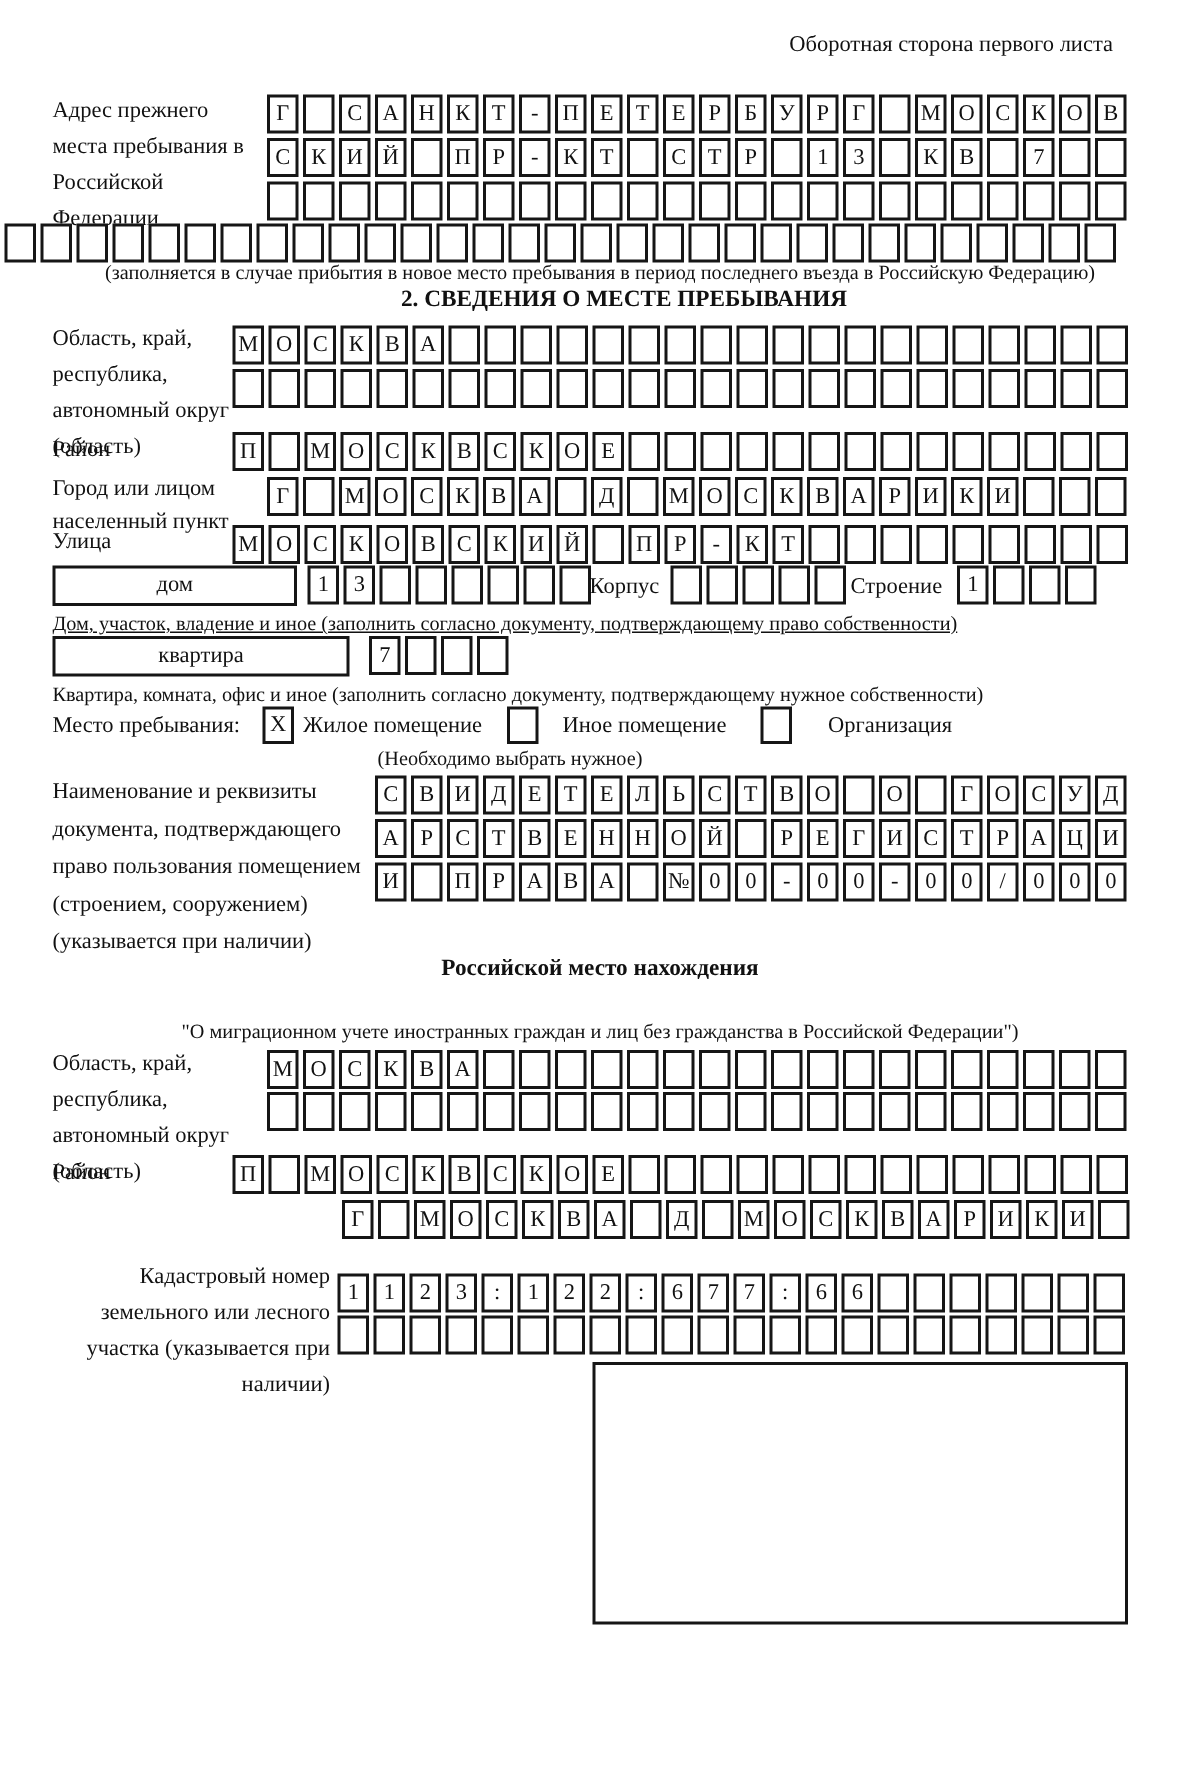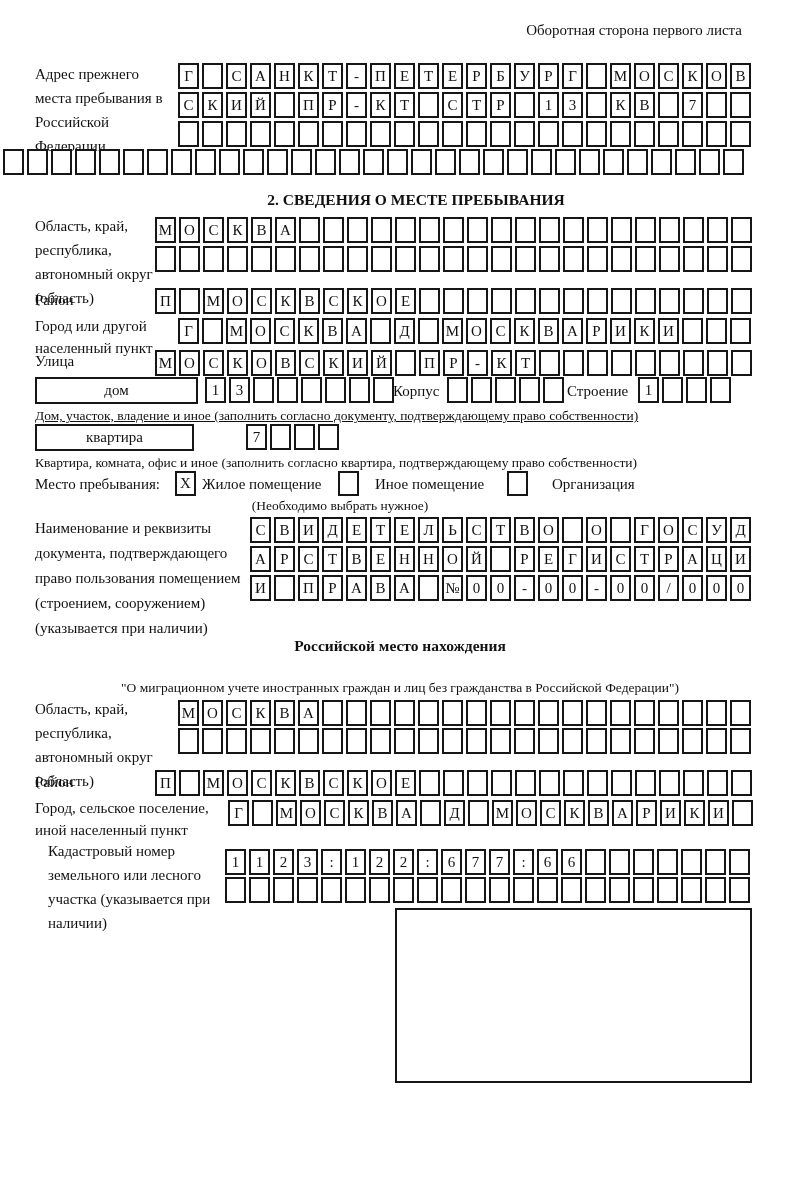--- a/index.html
+++ b/index.html
@@ -140,20 +140,21 @@
       <span class="cell"></span>
       <span class="cell"></span>
       <span class="cell"></span>
       <span class="cell"></span>
       <span class="cell"></span>
       <span class="cell"></span>
       <span class="cell"></span>
       <span class="cell"></span>
       <span class="cell"></span>
     </div>
+  <div class="abs cap center" style="left:0;top:173px;width:800px;">(заполняется в случае прибытия в новое место пребывания в период последнего въезда в Российскую Федерацию)</div>
 
   <div class="abs title" style="left:16px;top:191px;">2. СВЕДЕНИЯ О МЕСТЕ ПРЕБЫВАНИЯ</div>
 
   <div class="abs lbl" style="left:35px;top:214px;width:122px;">Область, край, республика, автономный округ (область)</div>
   <div class="cellrow" style="left:155px;top:217px;">
       <span class="cell">М</span>
       <span class="cell">О</span>
       <span class="cell">С</span>
       <span class="cell">К</span>
       <span class="cell">В</span>
@@ -228,21 +229,21 @@
       <span class="cell"></span>
       <span class="cell"></span>
       <span class="cell"></span>
       <span class="cell"></span>
       <span class="cell"></span>
       <span class="cell"></span>
       <span class="cell"></span>
       <span class="cell"></span>
     </div>
 
-  <div class="abs lbl" style="left:35px;top:315px;width:145px;line-height:22px;">Город или другой населенный пункт</div>
+  <div class="abs lbl" style="left:35px;top:315px;width:145px;line-height:22px;">Город или лицом населенный пункт</div>
   <div class="cellrow" style="left:178px;top:318px;">
       <span class="cell">Г</span>
       <span class="cell"></span>
       <span class="cell">М</span>
       <span class="cell">О</span>
       <span class="cell">С</span>
       <span class="cell">К</span>
       <span class="cell">В</span>
       <span class="cell">А</span>
       <span class="cell"></span>
@@ -313,28 +314,28 @@
     </div>
   <div class="abs lbl" style="left:567px;top:379px;">Строение</div>
   <div class="cellrow" style="left:638px;top:377px;">
       <span class="cell">1</span>
       <span class="cell"></span>
       <span class="cell"></span>
       <span class="cell"></span>
     </div>
   <div class="abs cap" style="left:35px;top:407px;width:720px;text-decoration:underline;">Дом, участок, владение и иное (заполнить согласно документу, подтверждающему право собственности)</div>
 
-  <div class="labelbox" style="left:35px;top:424px;width:159px;">квартира</div>
+  <div class="labelbox" style="left:35px;top:424px;width:198px;">квартира</div>
   <div class="cellrow" style="left:246px;top:424px;">
       <span class="cell">7</span>
       <span class="cell"></span>
       <span class="cell"></span>
       <span class="cell"></span>
     </div>
-  <div class="abs cap" style="left:35px;top:454px;width:720px;">Квартира, комната, офис и иное (заполнить согласно квартира, подтверждающему право собственности)</div>
+  <div class="abs cap" style="left:35px;top:454px;width:720px;">Квартира, комната, офис и иное (заполнить согласно документу, подтверждающему нужное собственности)</div>
 
   <div class="abs" style="left:35px;top:471px;width:740px;height:28px;">
     <span class="abs lbl" style="left:0;top:1px;">Место пребывания:</span>
     <span class="checkbox" style="left:140px;top:0;">X</span>
     <span class="abs lbl" style="left:167px;top:1px;">Жилое помещение</span>
     <span class="checkbox" style="left:303px;top:0;"></span>
     <span class="abs lbl" style="left:340px;top:1px;">Иное помещение</span>
     <span class="checkbox" style="left:472px;top:0;"></span>
     <span class="abs lbl" style="left:517px;top:1px;">Организация</span>
   </div>
@@ -490,21 +491,20 @@
       <span class="cell"></span>
       <span class="cell"></span>
       <span class="cell"></span>
       <span class="cell"></span>
       <span class="cell"></span>
       <span class="cell"></span>
       <span class="cell"></span>
       <span class="cell"></span>
     </div>
 
-  <div class="abs lbl" style="left:35px;top:797px;width:195px;line-height:22px;">Город, сельское поселение, иной населенный пункт</div>
   <div class="cellrow" style="left:228px;top:800px;">
       <span class="cell">Г</span>
       <span class="cell"></span>
       <span class="cell">М</span>
       <span class="cell">О</span>
       <span class="cell">С</span>
       <span class="cell">К</span>
       <span class="cell">В</span>
       <span class="cell">А</span>
       <span class="cell"></span>
@@ -516,21 +516,21 @@
       <span class="cell">К</span>
       <span class="cell">В</span>
       <span class="cell">А</span>
       <span class="cell">Р</span>
       <span class="cell">И</span>
       <span class="cell">К</span>
       <span class="cell">И</span>
       <span class="cell"></span>
     </div>
 
-  <div class="abs lbl" style="left:48px;top:839px;width:185px;">Кадастровый номер земельного или лесного участка (указывается при наличии)</div>
+  <div class="abs lbl" style="left:35px;top:839px;width:185px;text-align:right;">Кадастровый номер земельного или лесного участка (указывается при наличии)</div>
   <div class="cellrow" style="left:225px;top:849px;">
       <span class="cell">1</span>
       <span class="cell">1</span>
       <span class="cell">2</span>
       <span class="cell">3</span>
       <span class="cell">:</span>
       <span class="cell">1</span>
       <span class="cell">2</span>
       <span class="cell">2</span>
       <span class="cell">:</span>

